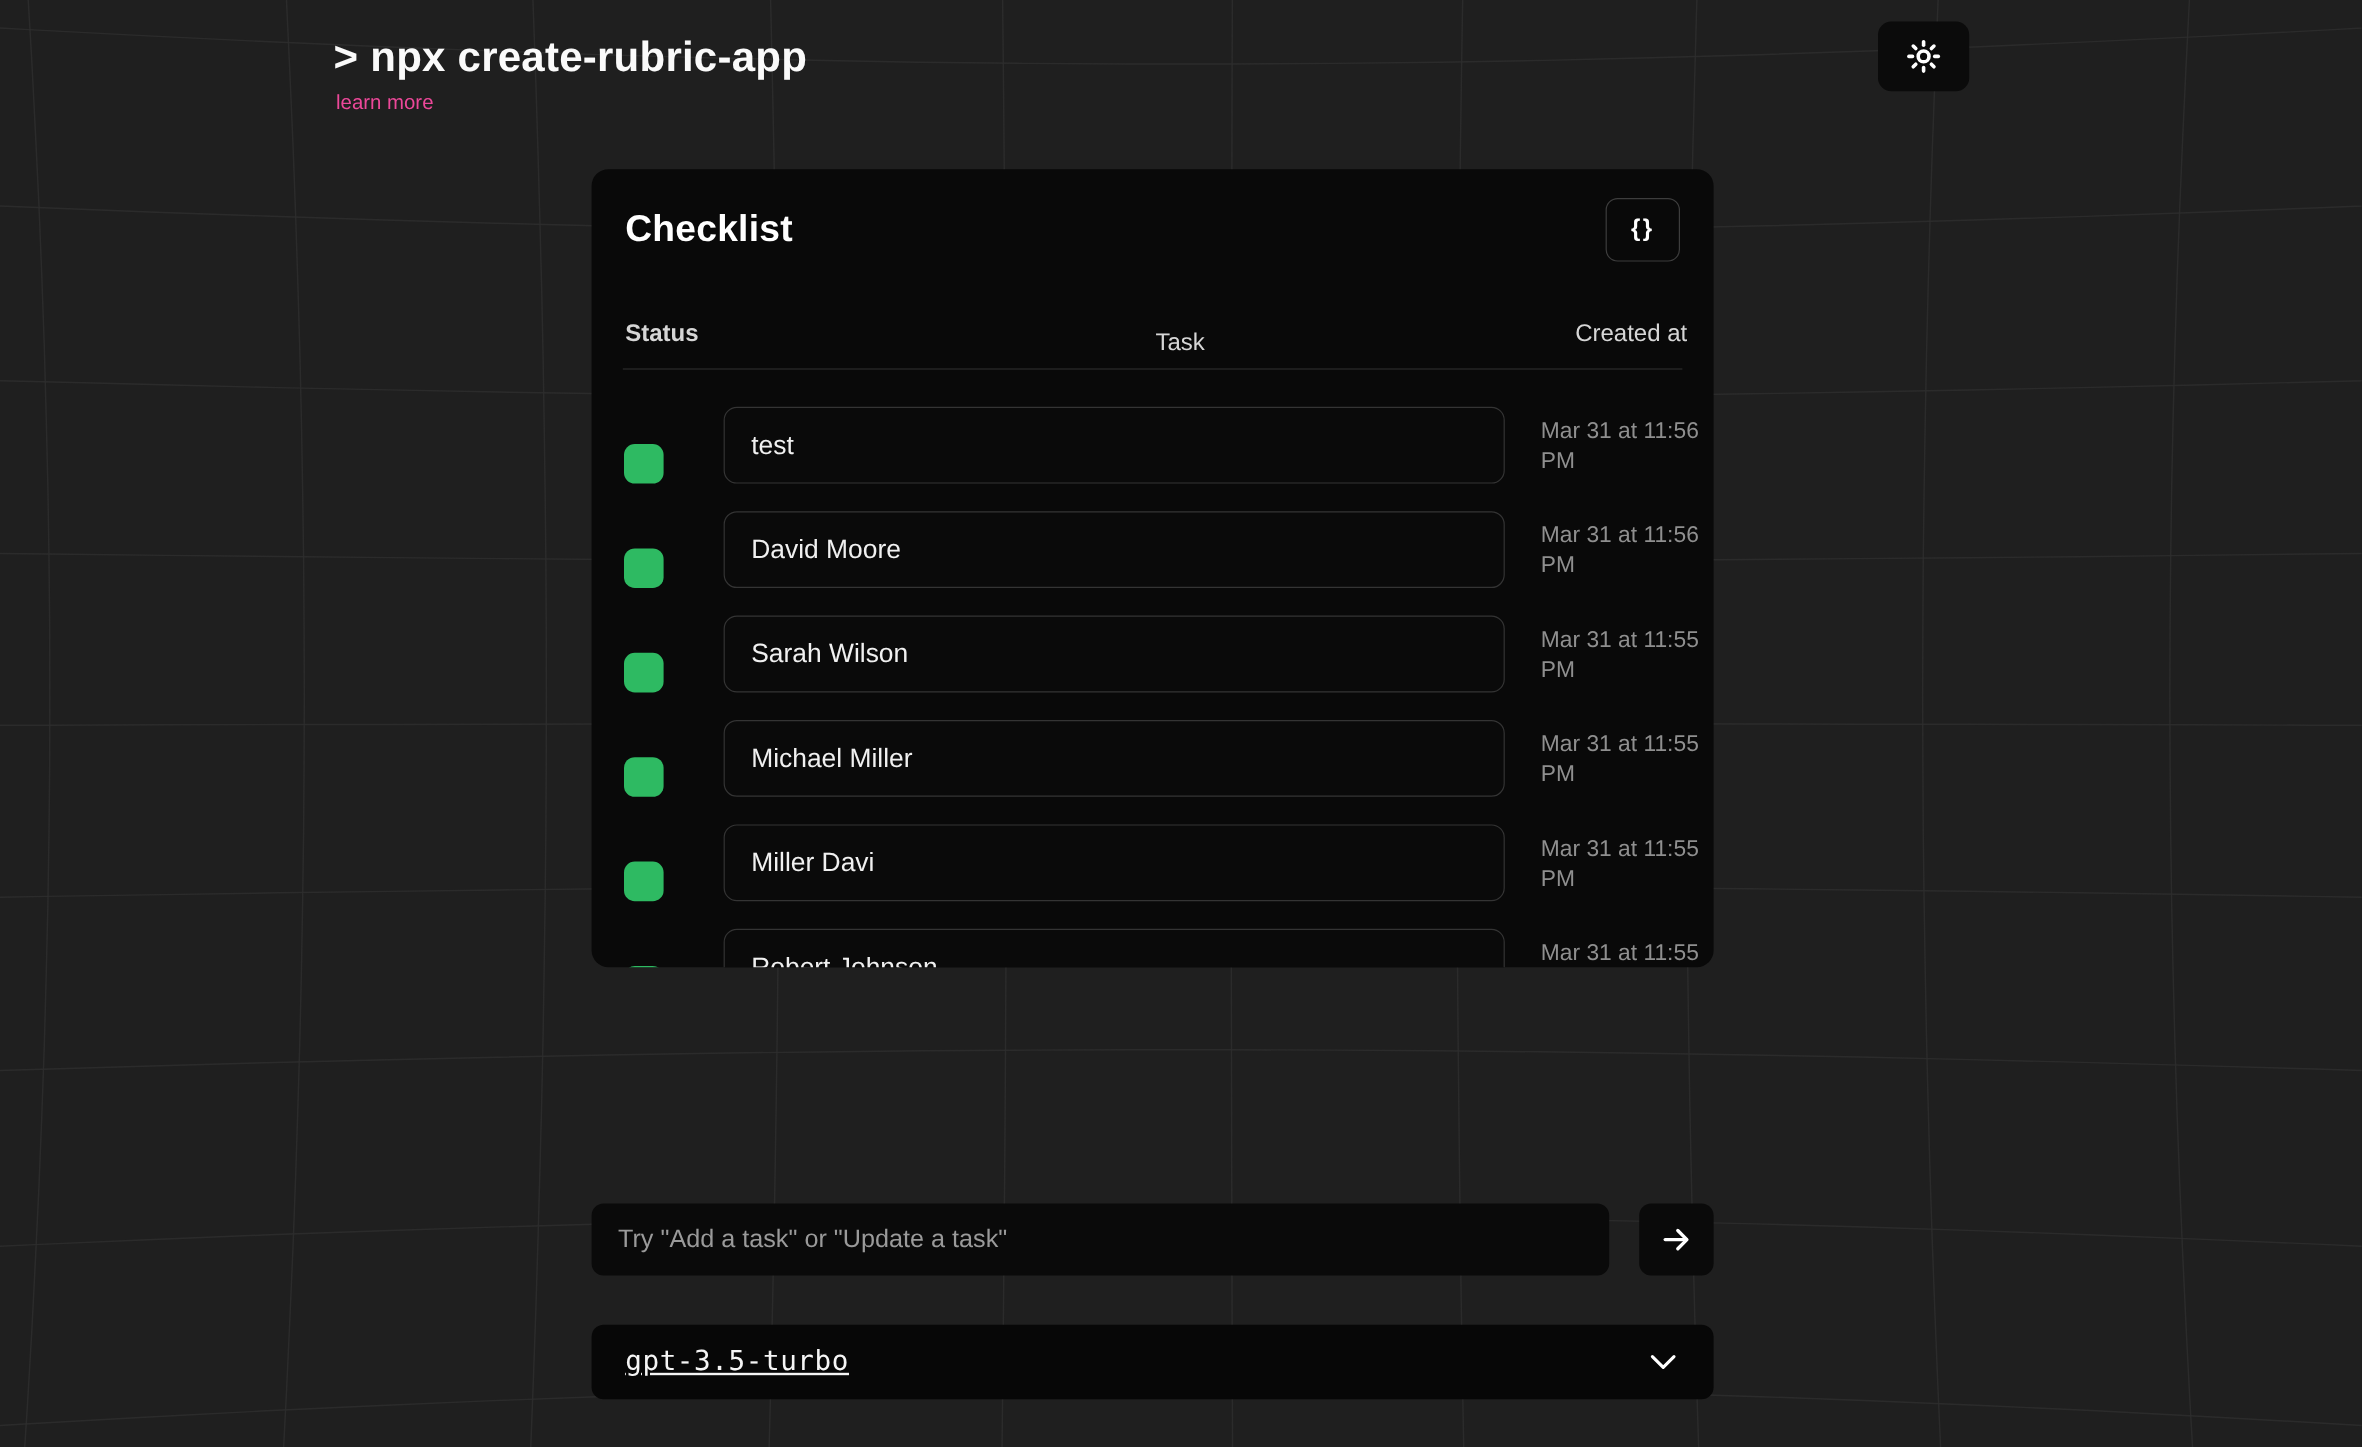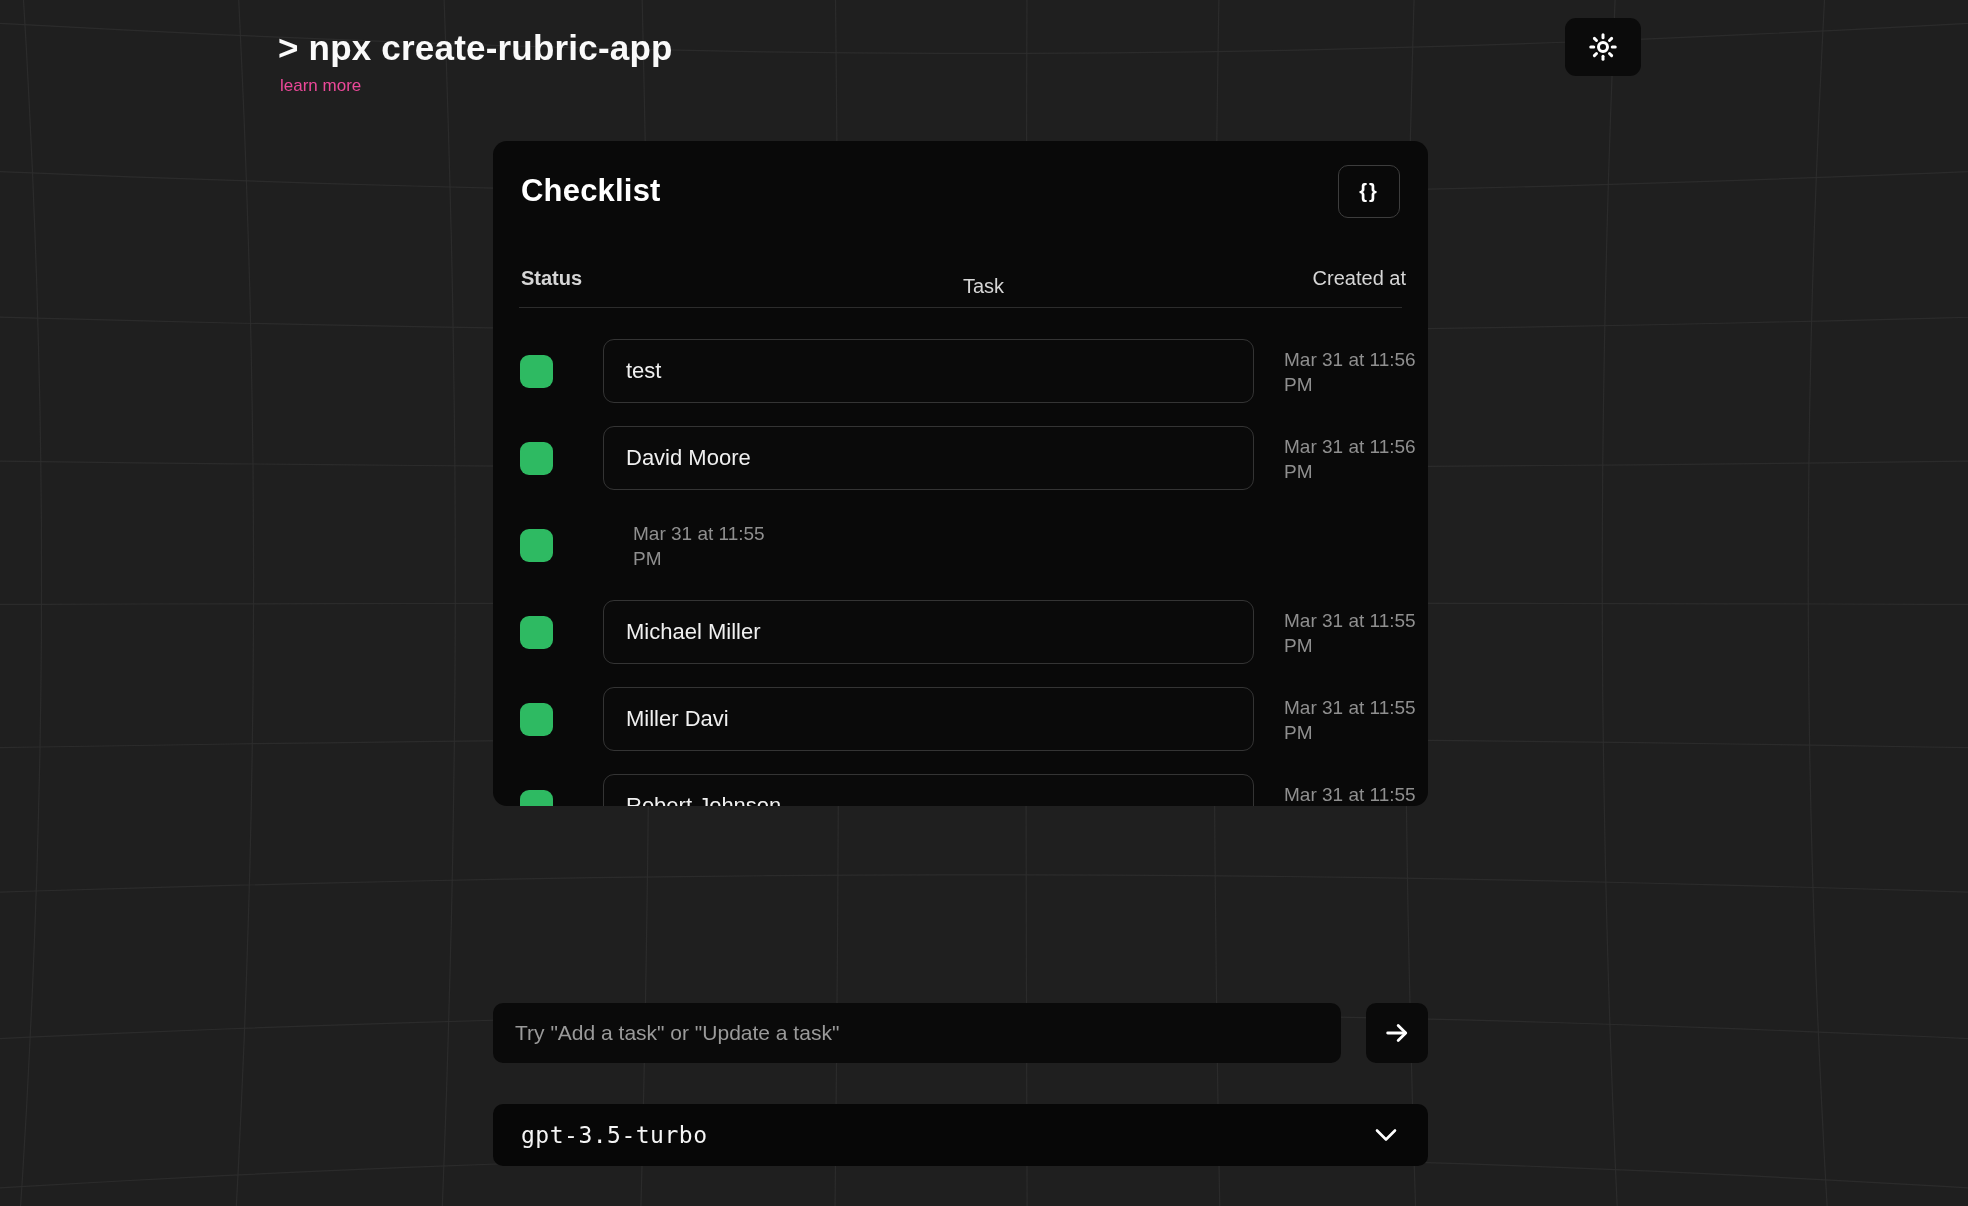--- a/index.html
+++ b/index.html
@@ -49,21 +49,21 @@
     font-size:20px;color:#d6d6d6;
   }
   .col-status{width:190px;text-align:left;font-weight:bold;}
   .col-task{flex:1;text-align:center;margin-top:16px;}
   .col-created{width:150px;text-align:right;}
   .cols-divider{
     position:absolute;left:26px;right:26px;top:166px;height:0;
     border-top:1.5px solid #2c2c2c;
   }
   .rows{position:absolute;left:0;top:198px;right:0;}
-  .row{display:flex;align-items:center;height:64px;margin-bottom:23px;}
+  .row{display:flex;align-items:flex-end;height:64px;margin-bottom:23px;}
   .cb-col{width:110px;display:flex;align-items:center;}
   .checkbox{
     margin-left:27px;width:33px;height:33px;border:none;border-radius:9px;
     background:#2eba62;cursor:pointer;
   }
   .task-box{
     width:651px;height:64px;box-sizing:border-box;
     border:1.5px solid #343434;border-radius:11px;
     background:#0a0a0a;display:flex;align-items:center;cursor:text;
   }
@@ -88,21 +88,21 @@
   }
 
   
   .model-select{
     position:absolute;left:493px;top:1104px;width:935px;height:62px;
     box-sizing:border-box;background:#070707;border-radius:10px;cursor:pointer;
     display:flex;align-items:center;
   }
   .model-value{
     margin-left:28px;font-family:"DejaVu Sans Mono",monospace;
-    font-size:23px;color:#f5f5f5;letter-spacing:.5px;
+    font-size:23px;color:#f5f5f5;letter-spacing:.5px;text-decoration:underline;
   }
   .model-chevron{margin-left:auto;margin-right:30px;display:flex;align-items:center;}
 </style>
 </head>
 <body>
 
 <svg id="warp-grid">
     <path d="M-216.2 -153.4L-210.9 -89.4L-206.2 -26.1L-201.9 36.5L-198.0 98.4L-194.6 159.9L-191.6 220.8L-189.2 281.3L-187.1 341.4L-185.5 401.3L-184.4 461.0L-183.7 520.5L-183.5 580.0L-183.7 639.5L-184.4 699.0L-185.5 758.7L-187.1 818.6L-189.2 878.7L-191.6 939.2L-194.6 1000.1L-198.0 1061.6L-201.9 1123.5L-206.2 1186.1L-210.9 1249.4L-216.2 1313.4" fill="none" stroke="#2e2e2e" stroke-width="1.2" opacity="0.85"></path>
     <path d="M14.5 -136.5L18.8 -73.9L22.8 -12.0L26.4 49.2L29.5 109.7L32.4 169.7L34.8 229.2L36.9 288.3L38.5 347.1L39.9 405.6L40.8 463.8L41.4 521.9L41.5 580.0L41.4 638.1L40.8 696.2L39.9 754.4L38.5 812.9L36.9 871.7L34.8 930.8L32.4 990.3L29.5 1050.3L26.4 1110.8L22.8 1172.0L18.8 1233.9L14.5 1296.5" fill="none" stroke="#2e2e2e" stroke-width="1.2" opacity="0.85"></path>
     <path d="M232.2 -122.8L235.6 -61.3L238.7 -0.6L241.5 59.4L244.1 118.9L246.3 177.7L248.2 236.1L249.9 294.0L251.2 351.6L252.2 409.0L253.0 466.1L253.4 523.1L253.6 580.0L253.4 636.9L253.0 693.9L252.2 751.0L251.2 808.4L249.9 866.0L248.2 923.9L246.3 982.3L244.1 1041.1L241.5 1100.6L238.7 1160.6L235.6 1221.3L232.2 1282.8" fill="none" stroke="#2e2e2e" stroke-width="1.2" opacity="0.85"></path>
@@ -176,20 +176,23 @@
     <div class="task-box">
       <span class="task-text">David Moore</span>
     </div>
     <div class="created">Mar 31 at 11:56 PM</div>
   </div>
 
   <div class="row">
     <div class="cb-col">
       <button class="checkbox" style="background: rgb(46, 186, 98);"></button>
     </div>
+    <div class="task-box">
+      <span class="task-text">Sarah Wilson</span>
+    </div>
     <div class="created">Mar 31 at 11:55 PM</div>
   </div>
 
   <div class="row">
     <div class="cb-col">
       <button class="checkbox" style="background: rgb(46, 186, 98);"></button>
     </div>
     <div class="task-box">
       <span class="task-text">Michael Miller</span>
     </div>

